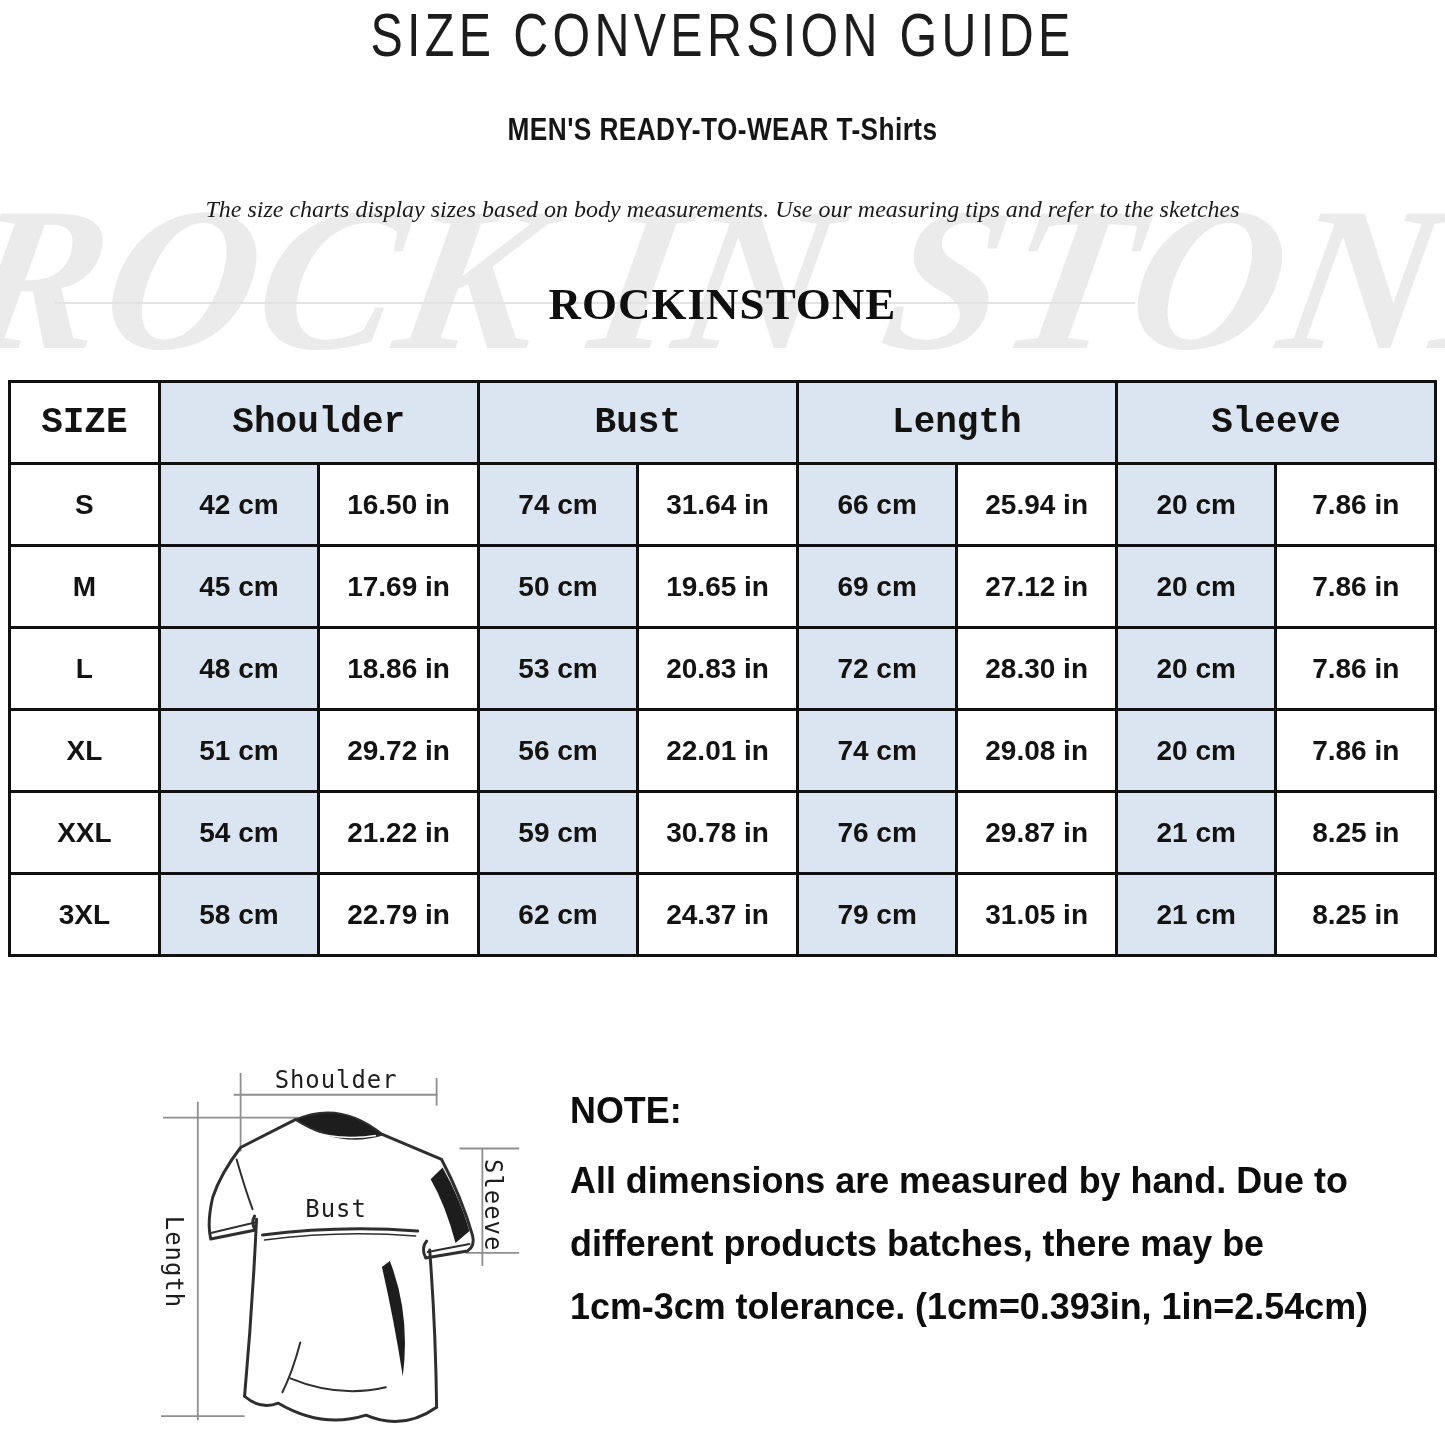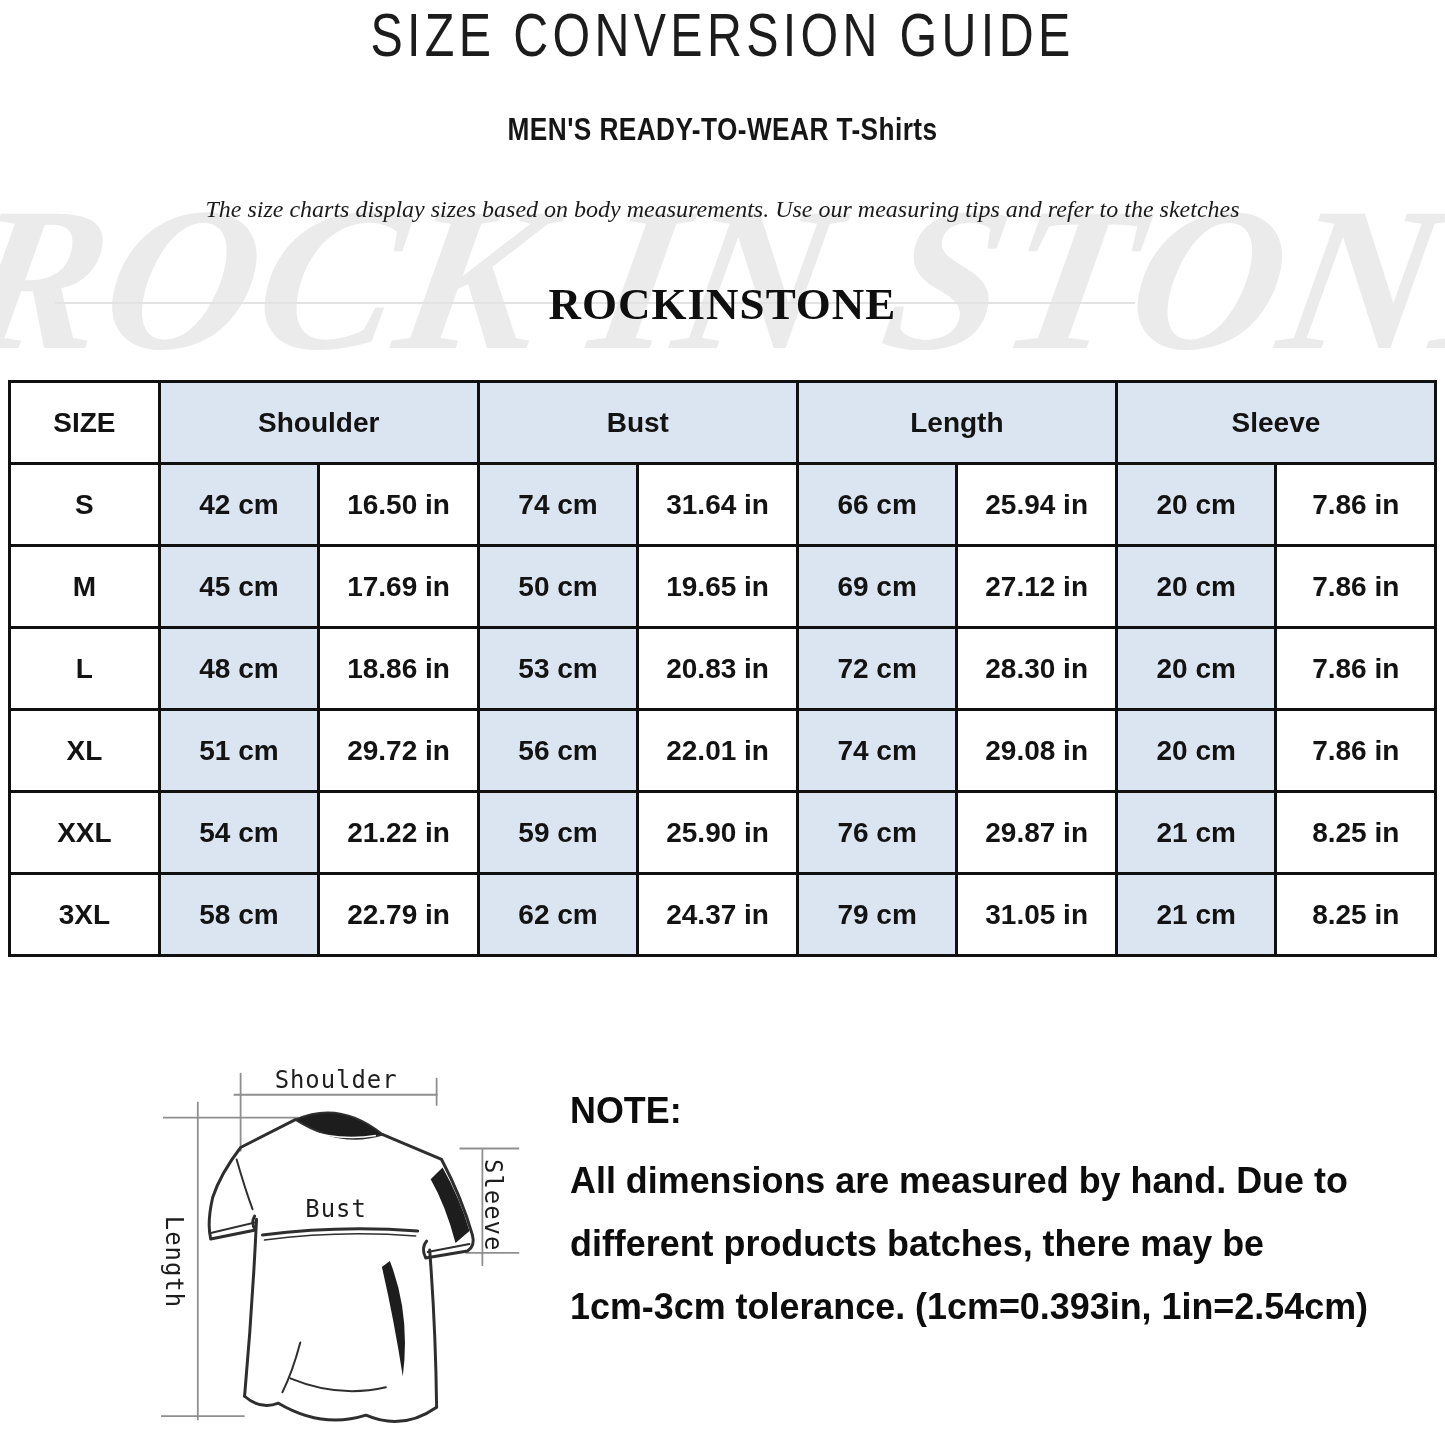--- a/index.html
+++ b/index.html
@@ -44,21 +44,21 @@
   .size-table{
     position:absolute;left:8px;top:380px;width:1429px;z-index:2;
     border-collapse:collapse;table-layout:fixed;background:#ffffff;
   }
   .size-table tr{height:82px;}
   .size-table td{
     border:3px solid #101010;text-align:center;vertical-align:middle;
     font-weight:bold;font-size:28px;color:#131313;
     font-family:"Liberation Sans",sans-serif;padding:0;
   }
-  .size-table td.group{font-size:28px;}
+  .size-table td.group{font-size:36px;font-family:Liberation Mono, monospace;}
   .size-table td.blue{background:#dbe5f1;}
   
   .diagram{position:absolute;left:140px;top:1048px;width:440px;height:398px;z-index:2;}
   .diagram text{
     font-family:"DejaVu Sans Mono",monospace;font-size:24px;fill:#1d1d1d;letter-spacing:1px;
   }
   
   .note{position:absolute;left:570px;top:1089px;width:820px;z-index:2;
     transform:scaleX(0.97);transform-origin:left top;}
   .note-heading{font-size:37px;font-weight:bold;line-height:44px;margin:0 0 16px 0;color:#0d0d0d;}
@@ -141,21 +141,21 @@
           <td class="blue">74 cm</td>
           <td>29.08 in</td>
           <td class="blue">20 cm</td>
           <td>7.86 in</td>
         </tr>
         <tr>
           <td>XXL</td>
           <td class="blue">54 cm</td>
           <td>21.22 in</td>
           <td class="blue">59 cm</td>
-          <td>25.90 in</td>
+          <td>30.78 in</td>
           <td class="blue">76 cm</td>
           <td>29.87 in</td>
           <td class="blue">21 cm</td>
           <td>8.25 in</td>
         </tr>
         <tr>
           <td>3XL</td>
           <td class="blue">58 cm</td>
           <td>22.79 in</td>
           <td class="blue">62 cm</td>

